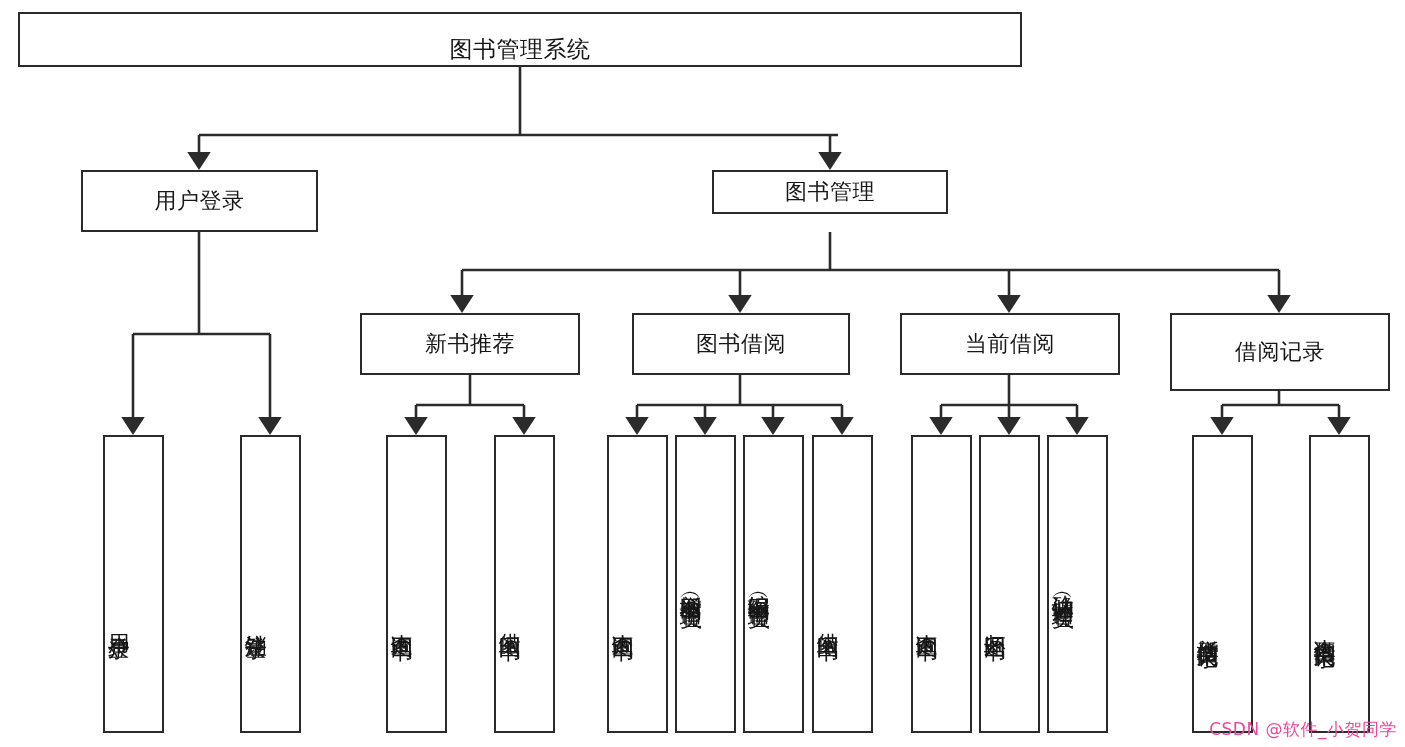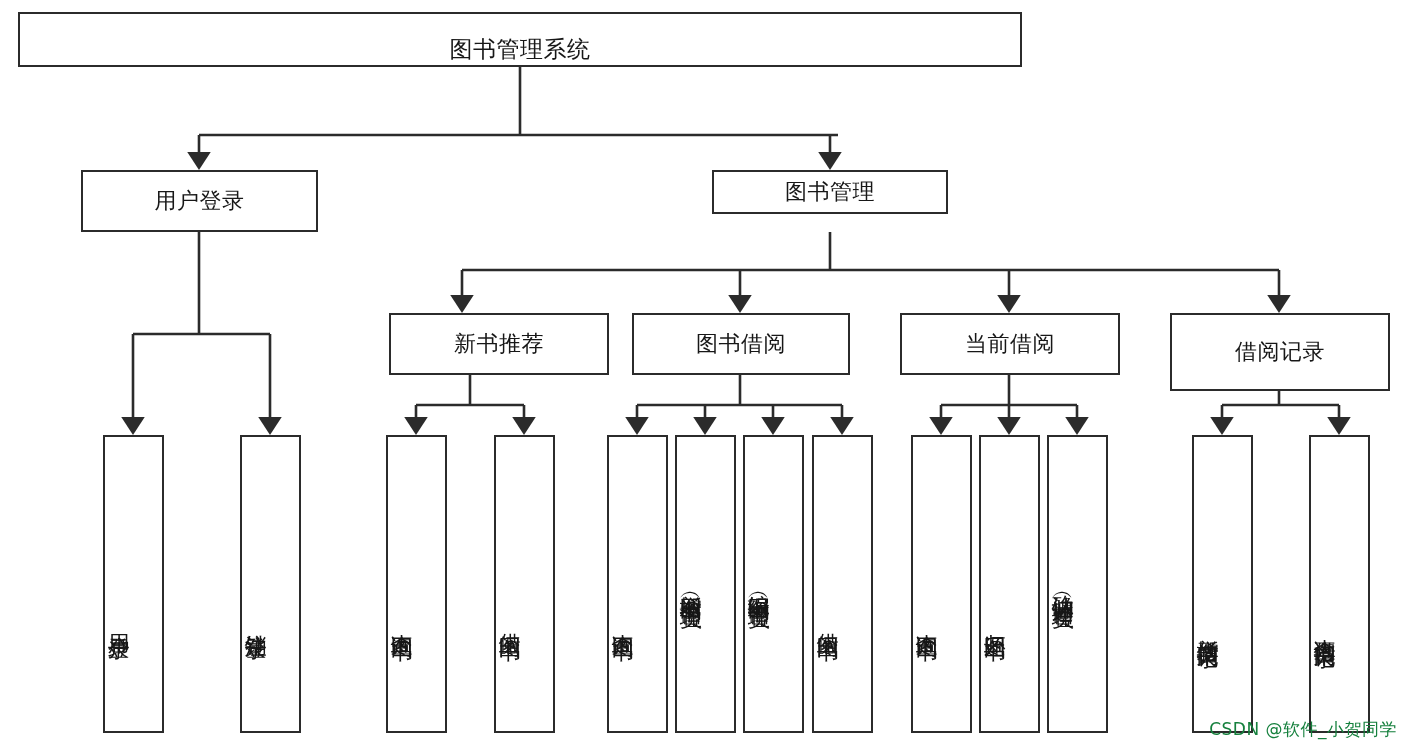--- a/index.html
+++ b/index.html
@@ -63,21 +63,21 @@
   }
   .node.leaf.tall-text { padding-top: 4px; }
   .node.leaf.mid-text { padding-top: 72px; }
   .node.leaf.low-text { padding-top: 86px; }
 
   .watermark {
     position: absolute;
     right: 8px;
     bottom: 6px;
     font-size: 17px;
-    color: #15803d;
+    color: #ec4899;
     letter-spacing: 0.5px;
     white-space: nowrap;
     font-family: "DejaVu Sans", "Liberation Sans", sans-serif;
   }
 </style>
 </head>
 <body>
 
 <div id="canvas">
 
@@ -135,21 +135,21 @@
     <span class="node-label">图书管理系统</span>
   </div>
 
   <div class="node level2" style="left:81px; top:170px; width:237px; height:62px;">
     <span class="node-label">用户登录</span>
   </div>
   <div class="node level2" style="left:712px; top:170px; width:236px; height:44px;">
     <span class="node-label">图书管理</span>
   </div>
 
-  <div class="node level3" style="left:360px; top:313px; width:220px; height:62px;margin-left:29px;">
+  <div class="node level3" style="left:360px; top:313px; width:220px; height:62px;">
     <span class="node-label">新书推荐</span>
   </div>
   <div class="node level3" style="left:900px; top:313px; width:220px; height:62px;">
     <span class="node-label">当前借阅</span>
   </div>
   <div class="node level3" style="left:632px; top:313px; width:218px; height:62px;">
     <span class="node-label">图书借阅</span>
   </div>
   <div class="node level3" style="left:1170px; top:313px; width:220px; height:78px;">
     <span class="node-label">借阅记录</span>

